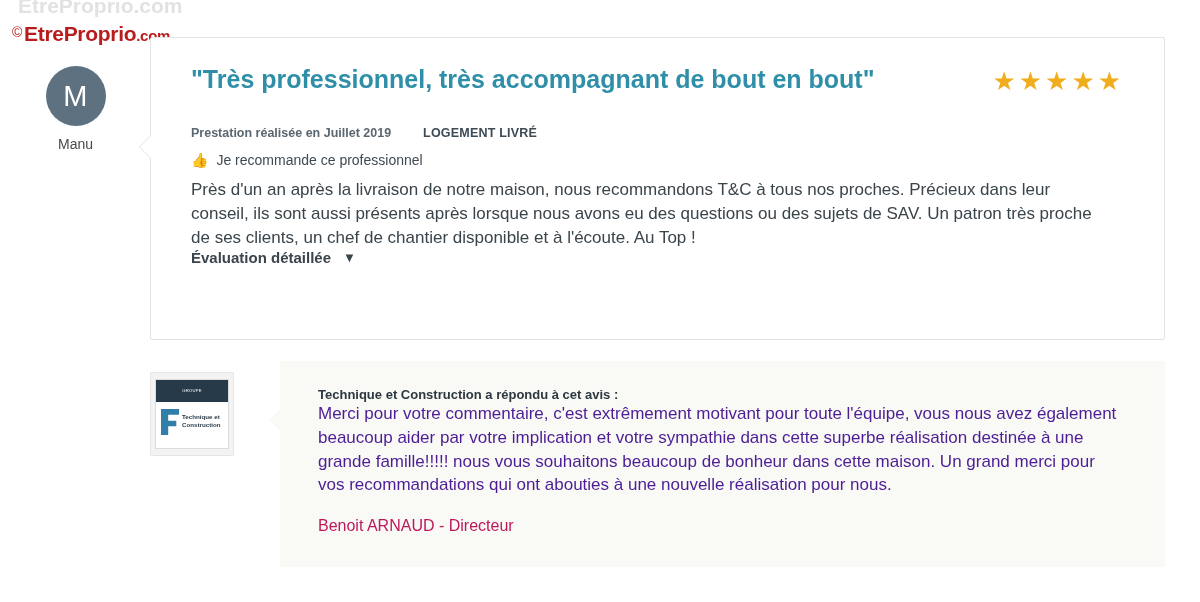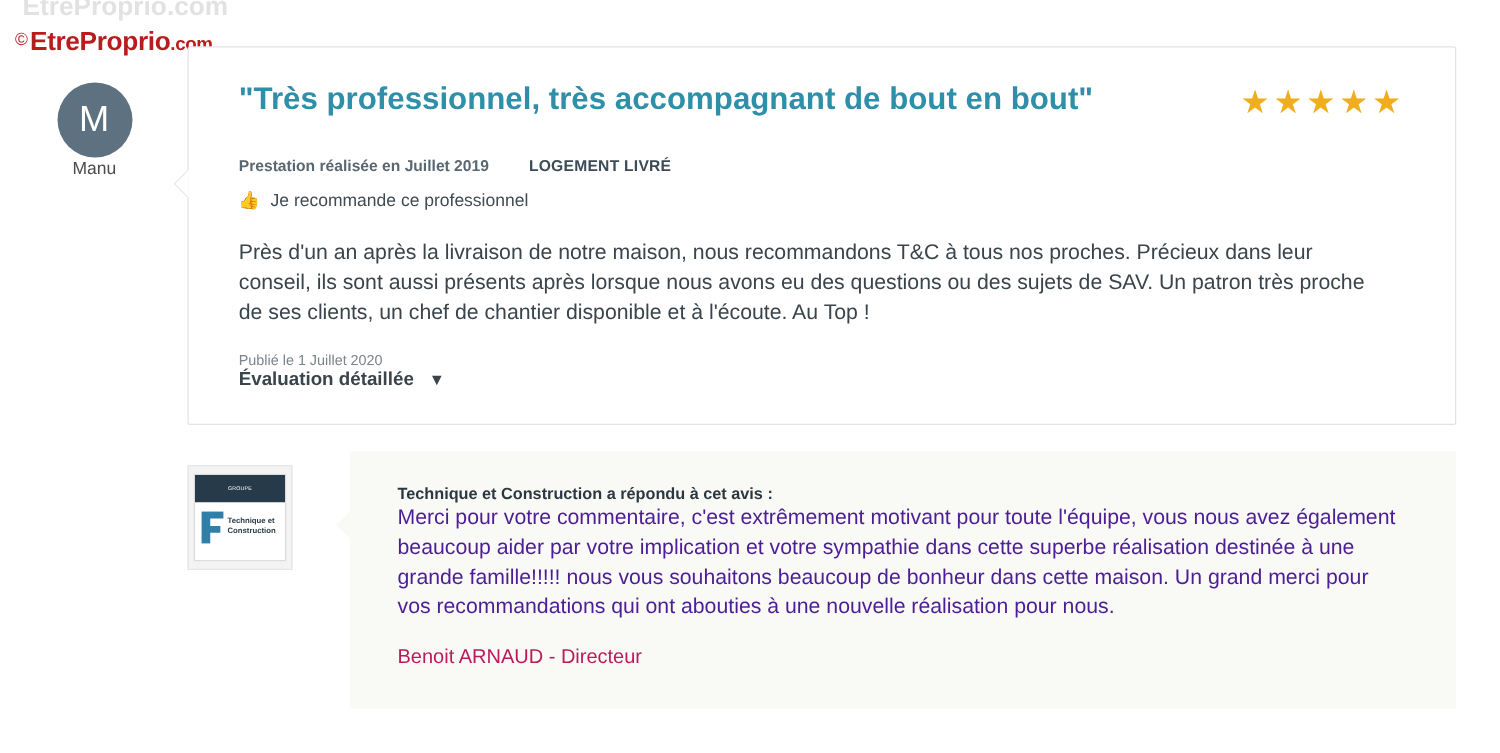--- a/index.html
+++ b/index.html
@@ -62,21 +62,21 @@
     margin: 0 auto;
     border-radius: 50%;
     background: #5d7180;
     color: #ffffff;
     font-size: 29px;
     line-height: 60px;
     font-weight: normal;
     letter-spacing: 0.5px;
   }
   .avatar-name {
-    margin-top: 0;
+    margin-top: 10px;
     font-size: 14px;
     color: #4a4a4a;
   }
 
   
   .review-card {
     position: absolute;
     left: 150px;
     top: 37px;
     width: 1015px;
@@ -154,21 +154,21 @@
     font-size: 14px;
     color: #3f4a52;
   }
   .thumb-icon {
     color: #f0ad1d;
     font-size: 14px;
     line-height: 1;
     display: inline-block;
   }
   .review-body {
-    margin-top: 22px;
+    margin-top: 10px;
     font-size: 17px;
     line-height: 1.4;
     color: #3a444b;
     max-width: 905px;
   }
   .publish-date {
     margin-top: 22px;
     font-size: 11.5px;
     color: #7b848a;
   }
@@ -309,21 +309,20 @@
       <span class="meta-badge">LOGEMENT LIVRÉ</span>
     </div>
 
     <div class="recommend-row">
       <span class="thumb-icon">👍</span>
       <span>Je recommande ce professionnel</span>
     </div>
 
     <div class="review-body">Près d'un an après la livraison de notre maison, nous recommandons T&amp;C à tous nos proches. Précieux dans leur conseil, ils sont aussi présents après lorsque nous avons eu des questions ou des sujets de SAV. Un patron très proche de ses clients, un chef de chantier disponible et à l'écoute. Au Top !</div>
 
-    <div class="publish-date">Publié le 1 Juillet 2020</div>
 
     <div class="detail-toggle">
       <span>Évaluation détaillée</span>
       <span class="chevron">▼</span>
     </div>
   </div>
 
   <div class="reply-logo-box">
     <div class="logo-inner">
       <div class="logo-top">GROUPE</div>

